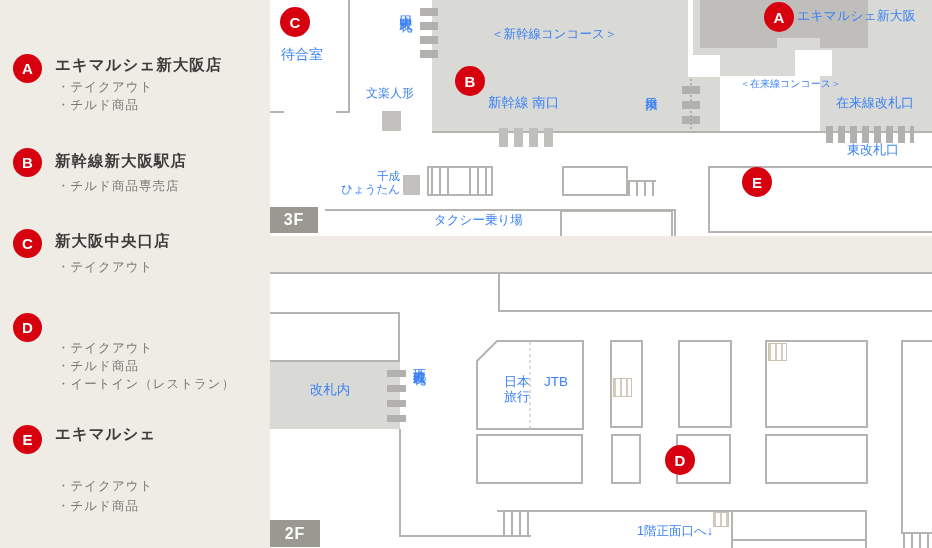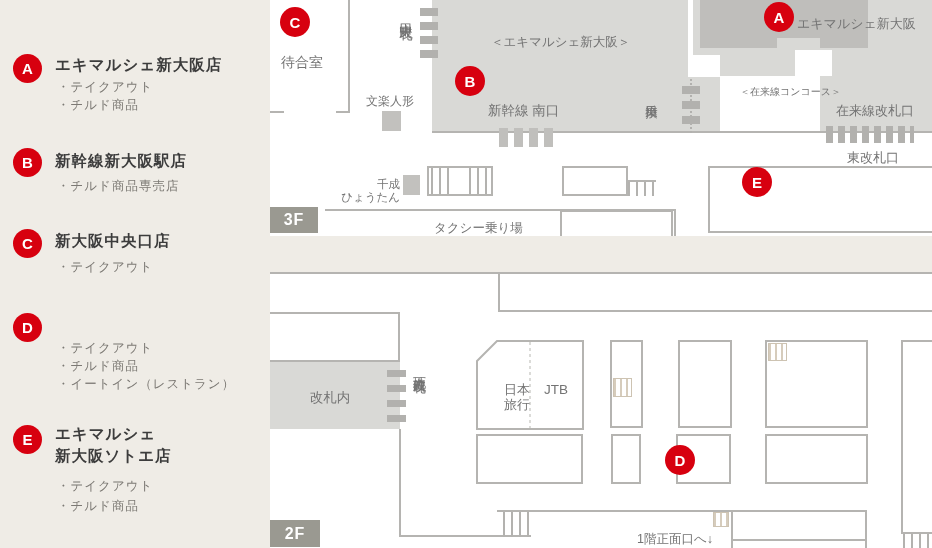--- a/index.html
+++ b/index.html
@@ -4,21 +4,21 @@
 <style>
   html,body{margin:0;padding:0;}
   #stage{position:relative;width:932px;height:548px;background:#efece6;overflow:hidden;
          font-family:"Liberation Sans","DejaVu Sans",sans-serif;color:#3c3c3c;}
   .abs{position:absolute;box-sizing:border-box;}
   .panel{position:absolute;background:#ffffff;overflow:hidden;}
   .fill{position:absolute;}
   .box{position:absolute;border:2px solid #b5b4b1;background:#fff;box-sizing:border-box;}
   .hline{position:absolute;background:#b5b4b1;height:2px;}
   .vline{position:absolute;background:#b5b4b1;width:2px;}
-  .txt{position:absolute;white-space:nowrap;color:#737373;font-size:13px;line-height:1.15;margin-top:8px;}
+  .txt{position:absolute;white-space:nowrap;color:#3b82f6;font-size:13px;line-height:1.15;}
   .vtxt{writing-mode:vertical-rl;text-orientation:upright;letter-spacing:1px;}
   .marker{position:absolute;width:30px;height:30px;border-radius:50%;background:#d7000f;color:#fff;
           font-weight:bold;font-size:15px;display:flex;align-items:center;justify-content:center;}
   .lmarker{position:absolute;width:29px;height:29px;border-radius:50%;background:#d7000f;color:#fff;
           font-weight:bold;font-size:15px;display:flex;align-items:center;justify-content:center;}
   .badge{position:absolute;background:#9a9991;color:#fff;font-weight:bold;font-size:16px;
          display:flex;align-items:center;justify-content:center;letter-spacing:1px;}
   .ltitle{position:absolute;font-weight:bold;font-size:15.5px;letter-spacing:1px;white-space:nowrap;}
   .lfeat{position:absolute;color:#7c7974;font-size:12.5px;letter-spacing:1px;white-space:nowrap;}
   .vlines{background:repeating-linear-gradient(90deg,#b3b2af 0 2px,transparent 2px 8px);}
@@ -44,21 +44,20 @@
     <div class="ltitle" style="left:55px;top:231px;">新大阪中央口店</div>
     <div class="lfeat" style="left:57px;top:259px;">・テイクアウト</div>
 
     <div class="lmarker" style="left:13px;top:313px;">D</div>
     <div class="lfeat" style="left:57px;top:340px;">・テイクアウト</div>
     <div class="lfeat" style="left:57px;top:358px;">・チルド商品</div>
     <div class="lfeat" style="left:57px;top:376px;">・イートイン（レストラン）</div>
 
     <div class="lmarker" style="left:13px;top:425px;">E</div>
     <div class="ltitle" style="left:55px;top:424px;">エキマルシェ</div>
-    <div class="ltitle" style="left:55px;top:446px;">新大阪ソトエ店</div>
     <div class="lfeat" style="left:57px;top:478px;">・テイクアウト</div>
     <div class="lfeat" style="left:57px;top:498px;">・チルド商品</div>
   </div>
 
   <div class="panel" style="left:270px;top:0;width:662px;height:236px;">
 
     <div class="fill" style="left:162px;top:0;width:256px;height:133px;background:#d9d9d6;"></div>
     <div class="fill" style="left:418px;top:77px;width:32px;height:56px;background:#d9d9d6;"></div>
     <div class="fill" style="left:423px;top:0;width:239px;height:76px;background:#d9d9d6;"></div>
     <div class="fill" style="left:525px;top:50px;width:37px;height:26px;background:#fff;"></div>
@@ -74,21 +73,21 @@
     <div class="txt" style="left:4px;top:46px;width:56px;text-align:center;font-size:14px;">待合室</div>
     <div class="vline" style="left:78px;top:0;height:113px;"></div>
     <div class="hline" style="left:0;top:111px;width:14px;"></div>
     <div class="hline" style="left:66px;top:111px;width:14px;"></div>
 
     <div class="txt vtxt" style="left:128px;top:4px;height:76px;font-size:13.5px;">中央口改札</div>
     <div class="fill" style="left:150px;top:8px;width:18px;height:56px;background:repeating-linear-gradient(180deg,#b2b1ae 0 8px,transparent 8px 14px);"></div>
 
     <div class="marker" style="left:185px;top:66px;">B</div>
     <div class="txt" style="left:218px;top:95px;font-size:13.5px;">新幹線 南口</div>
-    <div class="txt" style="left:221px;top:27px;font-size:12.5px;">＜エキマルシェ新大阪＞</div>
+    <div class="txt" style="left:221px;top:27px;font-size:12.5px;">＜新幹線コンコース＞</div>
     <div class="txt" style="left:96px;top:87px;font-size:12px;">文楽人形</div>
     <div class="fill" style="left:112px;top:111px;width:19px;height:20px;background:#c2c1be;"></div>
     <div class="fill" style="left:229px;top:128px;width:55px;height:19px;background:repeating-linear-gradient(90deg,#c0bfbc 0 9px,transparent 9px 15px);"></div>
 
     <div class="txt" style="left:70px;top:170px;width:60px;text-align:right;font-size:11.5px;line-height:13px;">
       <span style="display:block;">千成</span>
       <span style="display:block;">ひょうたん</span>
     </div>
     <div class="fill" style="left:133px;top:175px;width:17px;height:20px;background:#c2c1be;"></div>
     <div class="box" style="left:157px;top:166px;width:66px;height:30px;">

